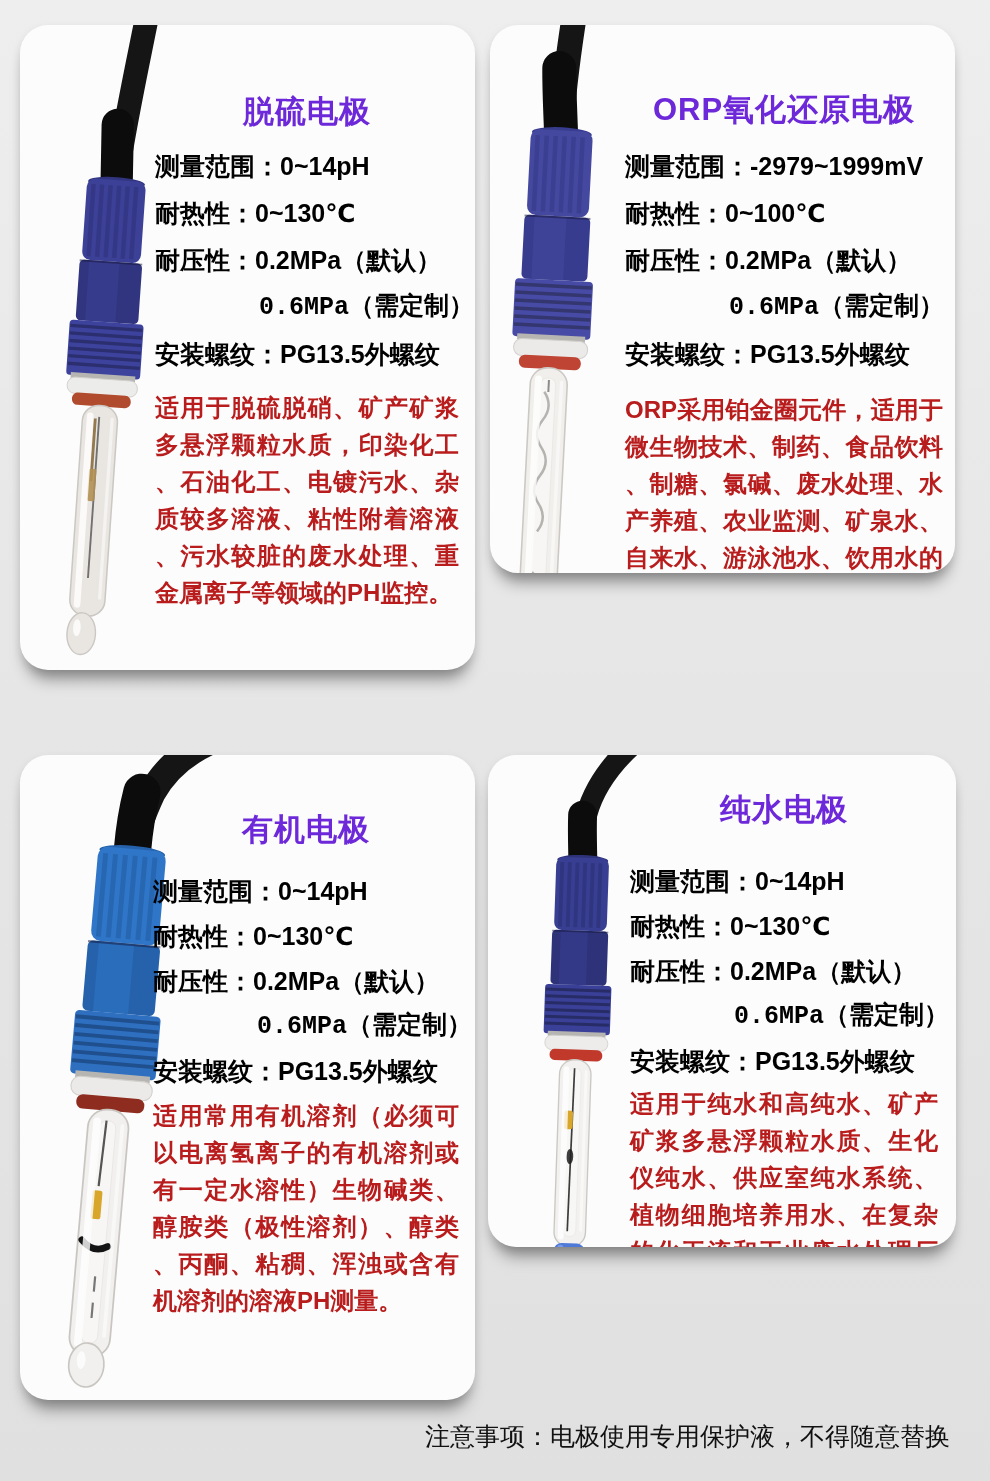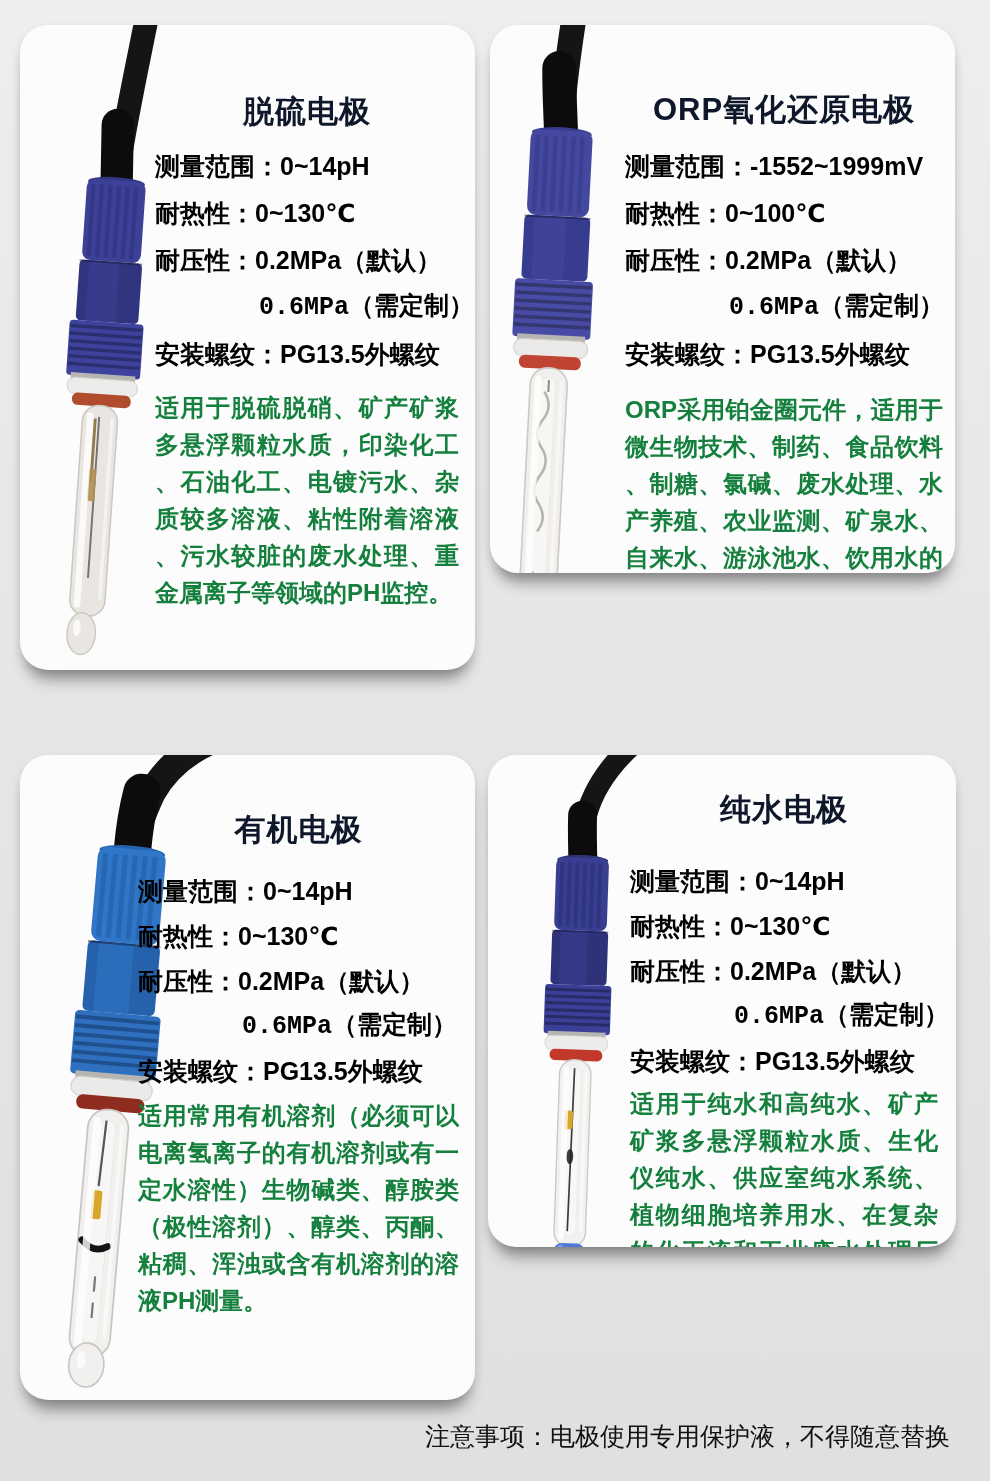--- a/index.html
+++ b/index.html
@@ -16,36 +16,36 @@
   .photo{position:absolute;pointer-events:none;}
   .tl .photo{left:10px;top:12px;width:143px;height:627px;}
   .tr .photo{left:-15px;top:-45px;width:150px;height:660px;}
   .bl .photo{left:8px;top:-72px;width:165px;height:726px;}
   .br .photo{left:24px;top:-25px;width:128px;height:561px;}
   .photo svg{display:block;overflow:visible;}
 
   .content{position:absolute;top:0;bottom:0;}
   .tl .content{left:135px;right:16px;}
   .tr .content{left:135px;right:12px;}
-  .bl .content{left:118px;right:16px;}
+  .bl .content{left:133px;right:16px;}
   .br .content{left:142px;right:18px;}
 
   .title{position:absolute;left:0;right:0;margin:0;text-align:center;
-         font-size:31px;font-weight:700;color:#0f172a;letter-spacing:1px;white-space:nowrap;}
+         font-size:31px;font-weight:700;color:#6d28d9;letter-spacing:1px;white-space:nowrap;}
   .tl .title{top:66px;} .tr .title{top:64px;} .bl .title{top:54px;} .br .title{top:34px;}
 
   .specs{position:absolute;left:0;right:0;}
   .tl .specs,.tr .specs{top:118px;}
   .bl .specs{top:114px;}
   .br .specs{top:104px;}
   .spec-line{font-size:25px;font-weight:700;color:#000000;height:47px;line-height:47px;white-space:nowrap;}
   .bl .spec-line,.br .spec-line{height:45px;line-height:45px;}
   .spec-line.indent{padding-left:104px;font-family:Liberation Mono, monospace;}
 
-  .desc{position:absolute;left:0;right:0;margin:0;font-size:24px;font-weight:700;color:#15803d;
+  .desc{position:absolute;left:0;right:0;margin:0;font-size:24px;font-weight:700;color:#b91c1c;
         line-height:37px;text-align:justify;word-break:break-all;line-break:anywhere;}
   .tl .desc{top:364px;} .tr .desc{top:366px;} .bl .desc{top:342px;} .br .desc{top:330px;}
 
   .note{position:absolute;right:40px;top:1420px;font-size:25px;font-weight:400;color:#111;white-space:nowrap;}
 </style>
 </head>
 <body>
 
 <div class="page" id="cards">
   <div class="note">注意事项：电极使用专用保护液，不得随意替换</div>
@@ -133,21 +133,21 @@
       <path d="M68,593 q14,10 12,26" stroke="#b5b3af" stroke-width="2.5" fill="none"></path>
       <rect x="61" y="396" width="7" height="249" rx="3.5" fill="#ffffff" opacity=".8"></rect>
       <rect x="86" y="400" width="3.5" height="235" rx="1.7" fill="#ffffff" opacity=".5"></rect>
       <rect x="66" y="651" width="18" height="16" rx="4" fill="#d6d4d0" stroke="#b2b0ac" stroke-width="1.3"></rect>
     </g>
   </svg>
       </div>
     <div class="content">
       <h2 class="title">ORP氧化还原电极</h2>
       <div class="specs">
-          <div class="spec-line">测量范围：-1552~1999mV</div>
+          <div class="spec-line">测量范围：-2979~1999mV</div>
           <div class="spec-line">耐热性：0~100℃</div>
           <div class="spec-line">耐压性：0.2MPa（默认）</div>
           <div class="spec-line indent">0.6MPa（需定制）</div>
           <div class="spec-line">安装螺纹：PG13.5外螺纹</div>
         </div>
       <p class="desc">ORP采用铂金圈元件，适用于微生物技术、制药、食品饮料、制糖、氯碱、废水处理、水产养殖、农业监测、矿泉水、自来水、游泳池水、饮用水的杀菌消毒效果方面得到广泛应用。</p>
     </div>
   </section>
     <section class="card bl">
     <div class="photo">

